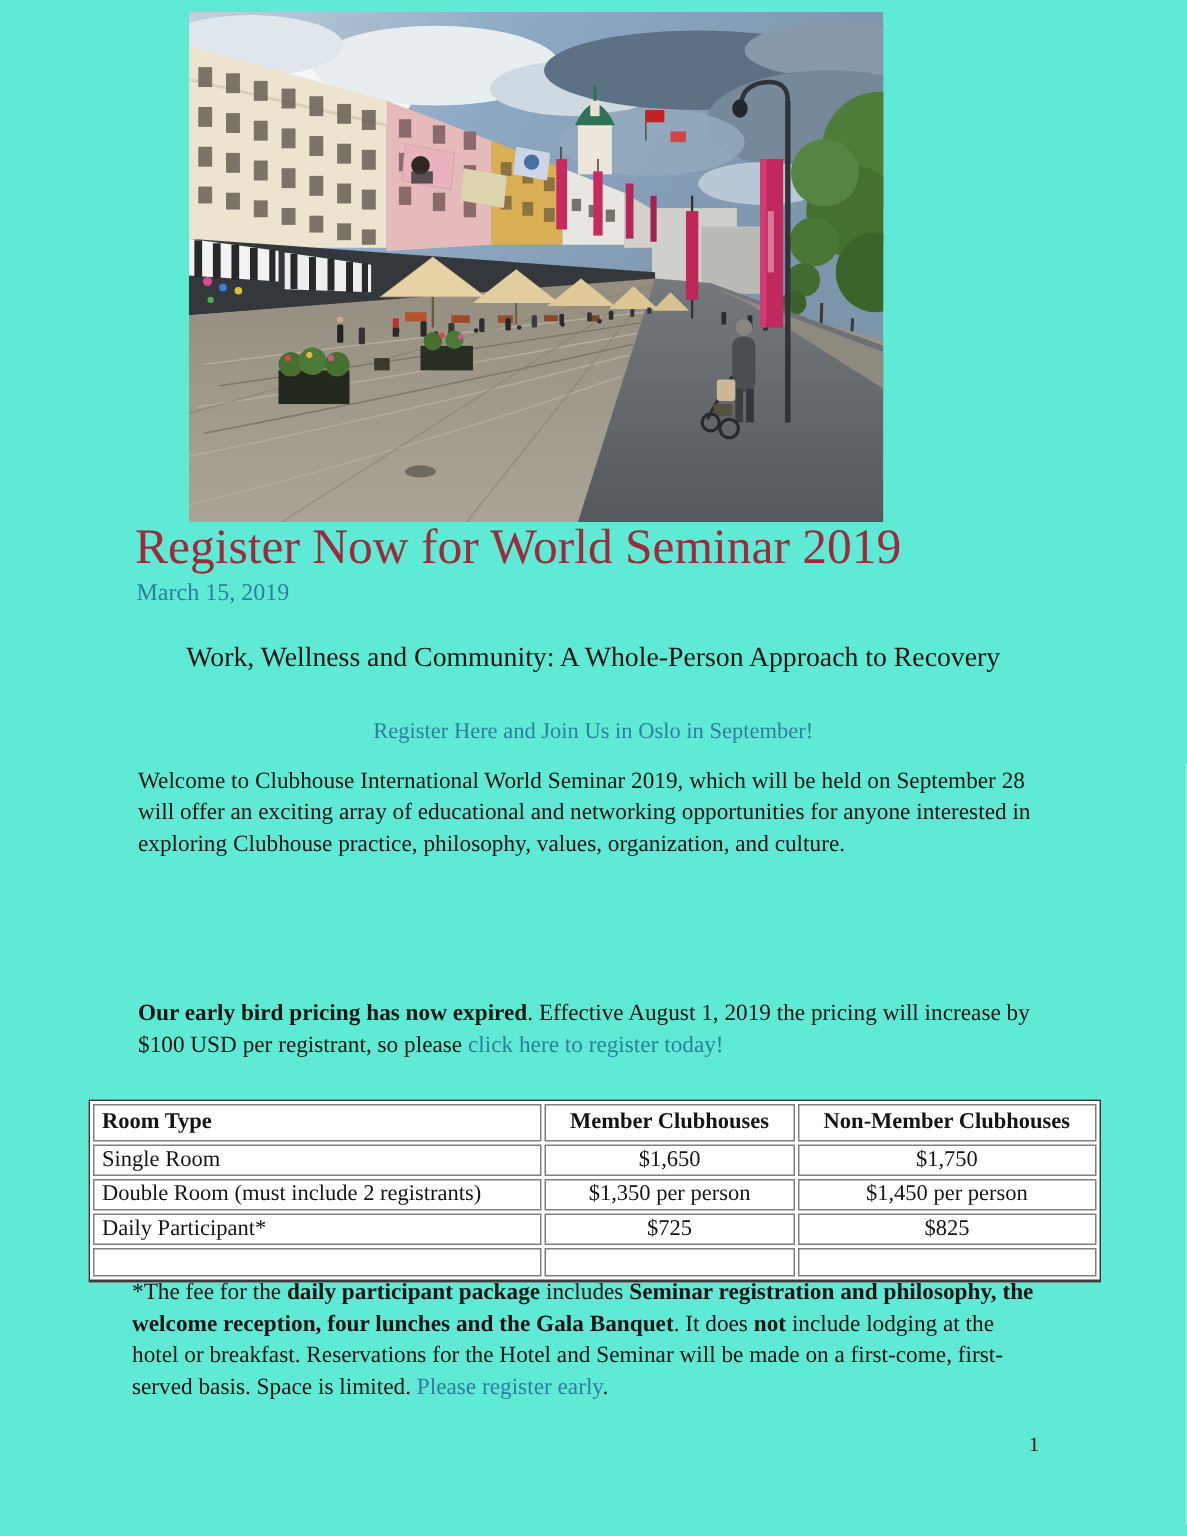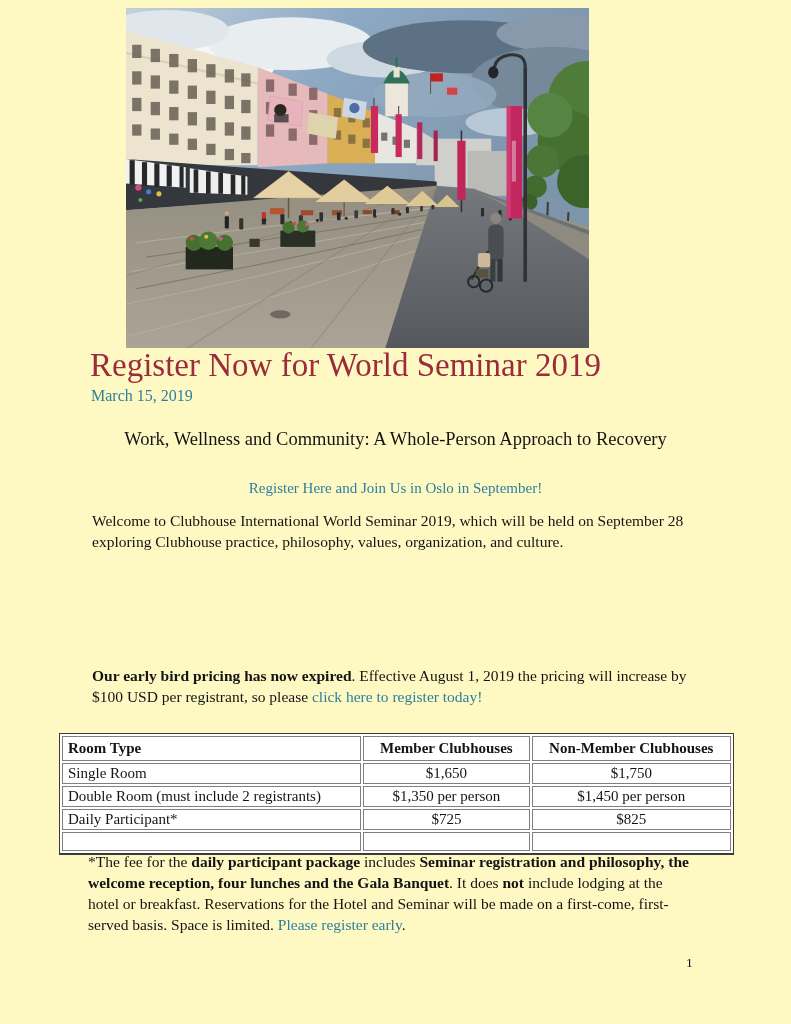--- a/index.html
+++ b/index.html
@@ -2,21 +2,21 @@
 <html style="--title-red: #9c2b3c; --link-teal: #2e7f9e; --body-text: #141414;"><head>
 <meta charset="utf-8">
 <style>
   :root{
     --title-red:#9c2b3c;
     --link-teal:#2e7f9e;
     --body-text:#141414;
   }
   html,body{margin:0;padding:0;background:#ffffff;}
   .page{
-    position:relative;width:791px;height:1024px;background:#fef9c3;overflow:hidden;
+    position:relative;width:791px;height:1024px;background:#5eead4;overflow:hidden;
     font-family:"Liberation Serif","DejaVu Serif",serif;color:var(--body-text);
   }
   .photo{position:absolute;left:126px;top:8px;width:463px;height:340px;overflow:hidden;}
   .title{position:absolute;left:90px;top:346px;font-size:33px;line-height:38px;color:var(--title-red);white-space:nowrap;}
   .date{position:absolute;left:91px;top:387px;font-size:16px;color:var(--link-teal);white-space:nowrap;}
   .headline{position:absolute;left:0;top:429px;width:791px;text-align:center;font-size:18.5px;white-space:nowrap;}
   .reglink{position:absolute;left:0;top:480px;width:791px;text-align:center;font-size:15px;}
   .para{position:absolute;font-size:15.5px;line-height:21px;}
   .para .ln{white-space:nowrap;}
   .intro{left:92px;top:510px;width:640px;}
@@ -306,20 +306,21 @@
   <div class="date">March 15, 2019</div>
 
   <div class="headline">Work, Wellness and Community: A Whole-Person Approach to Recovery</div>
 
   <div class="reglink">
     <span class="lnk">Register Here and Join Us in Oslo in September!</span>
   </div>
 
   <div class="para intro">
     <div class="ln">Welcome to Clubhouse International World Seminar 2019, which will be held on September 28</div>
+    <div class="ln">will offer an exciting array of educational and networking opportunities for anyone interested in</div>
     <div class="ln">exploring Clubhouse practice, philosophy, values, organization, and culture.</div>
   </div>
 
 
   <div class="para early">
     <div class="ln">
       <span class="bold">Our early bird pricing has now expired</span><span>. Effective August 1, 2019 the pricing will increase by</span>
     </div>
     <div class="ln">
       <span>$100 USD per registrant, so please </span><span class="lnk">click here to register today!</span>

